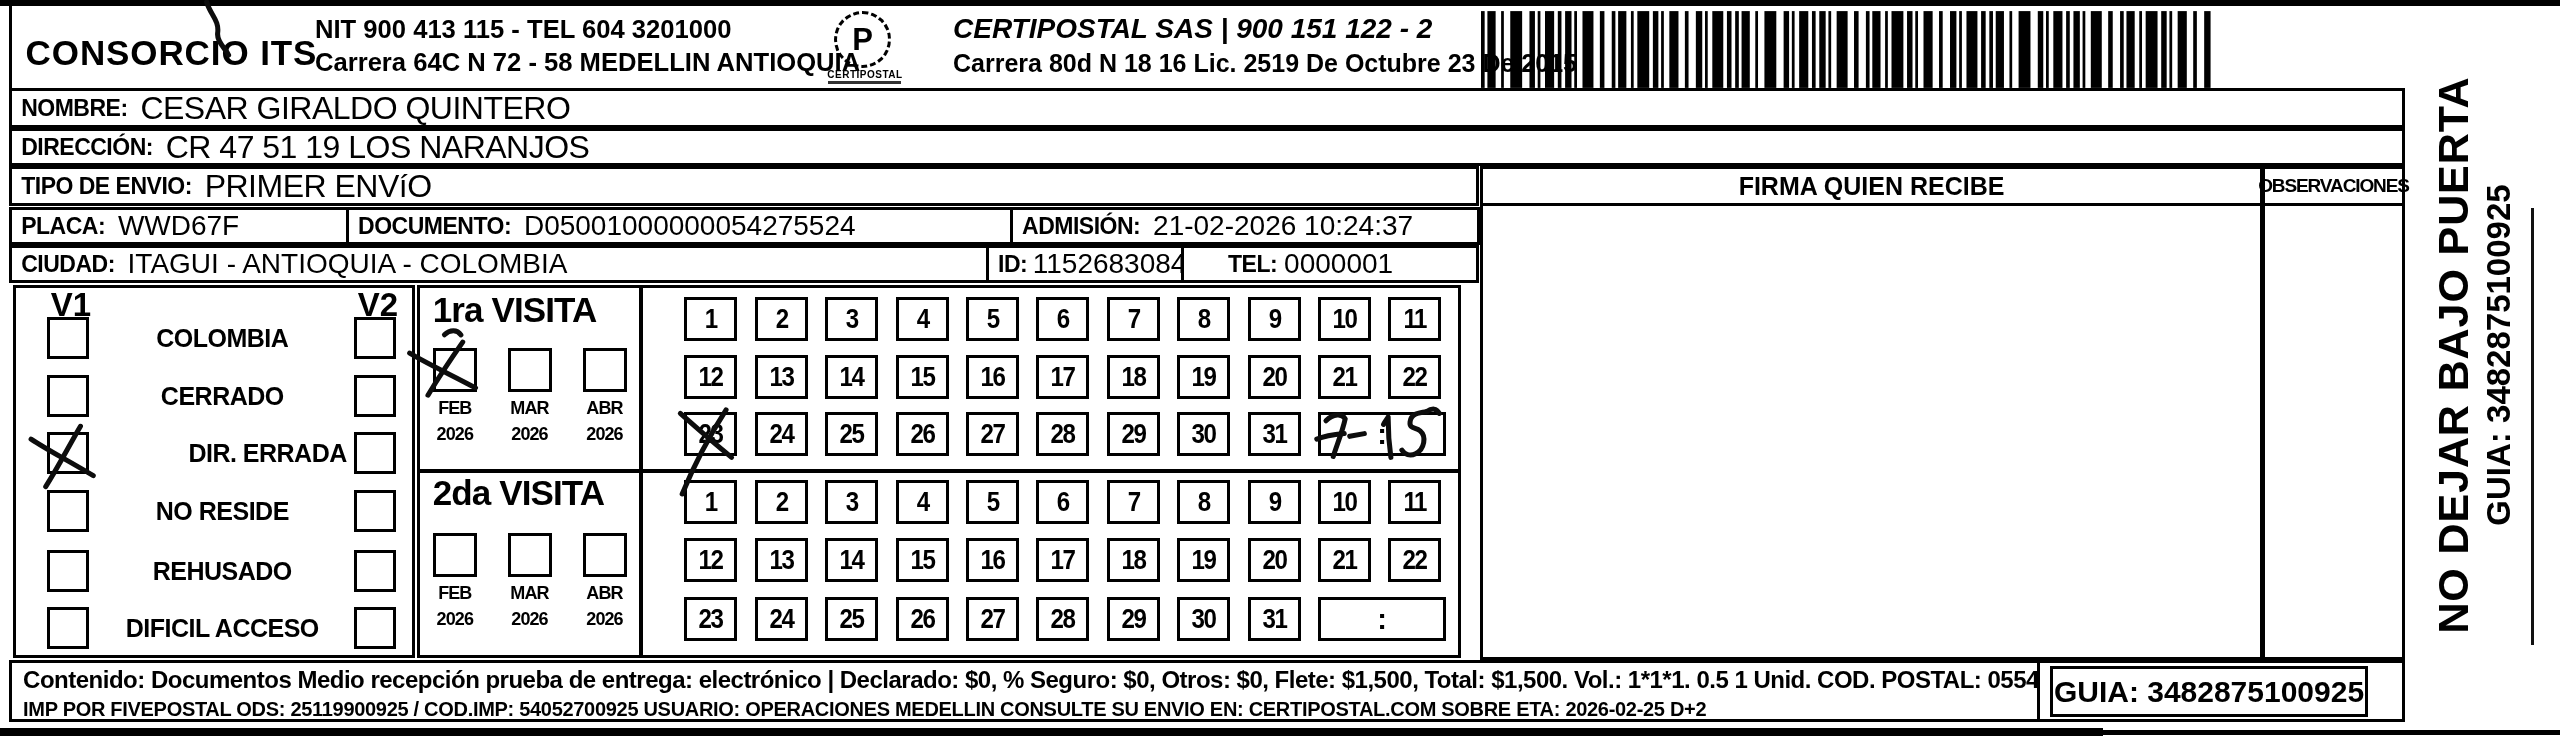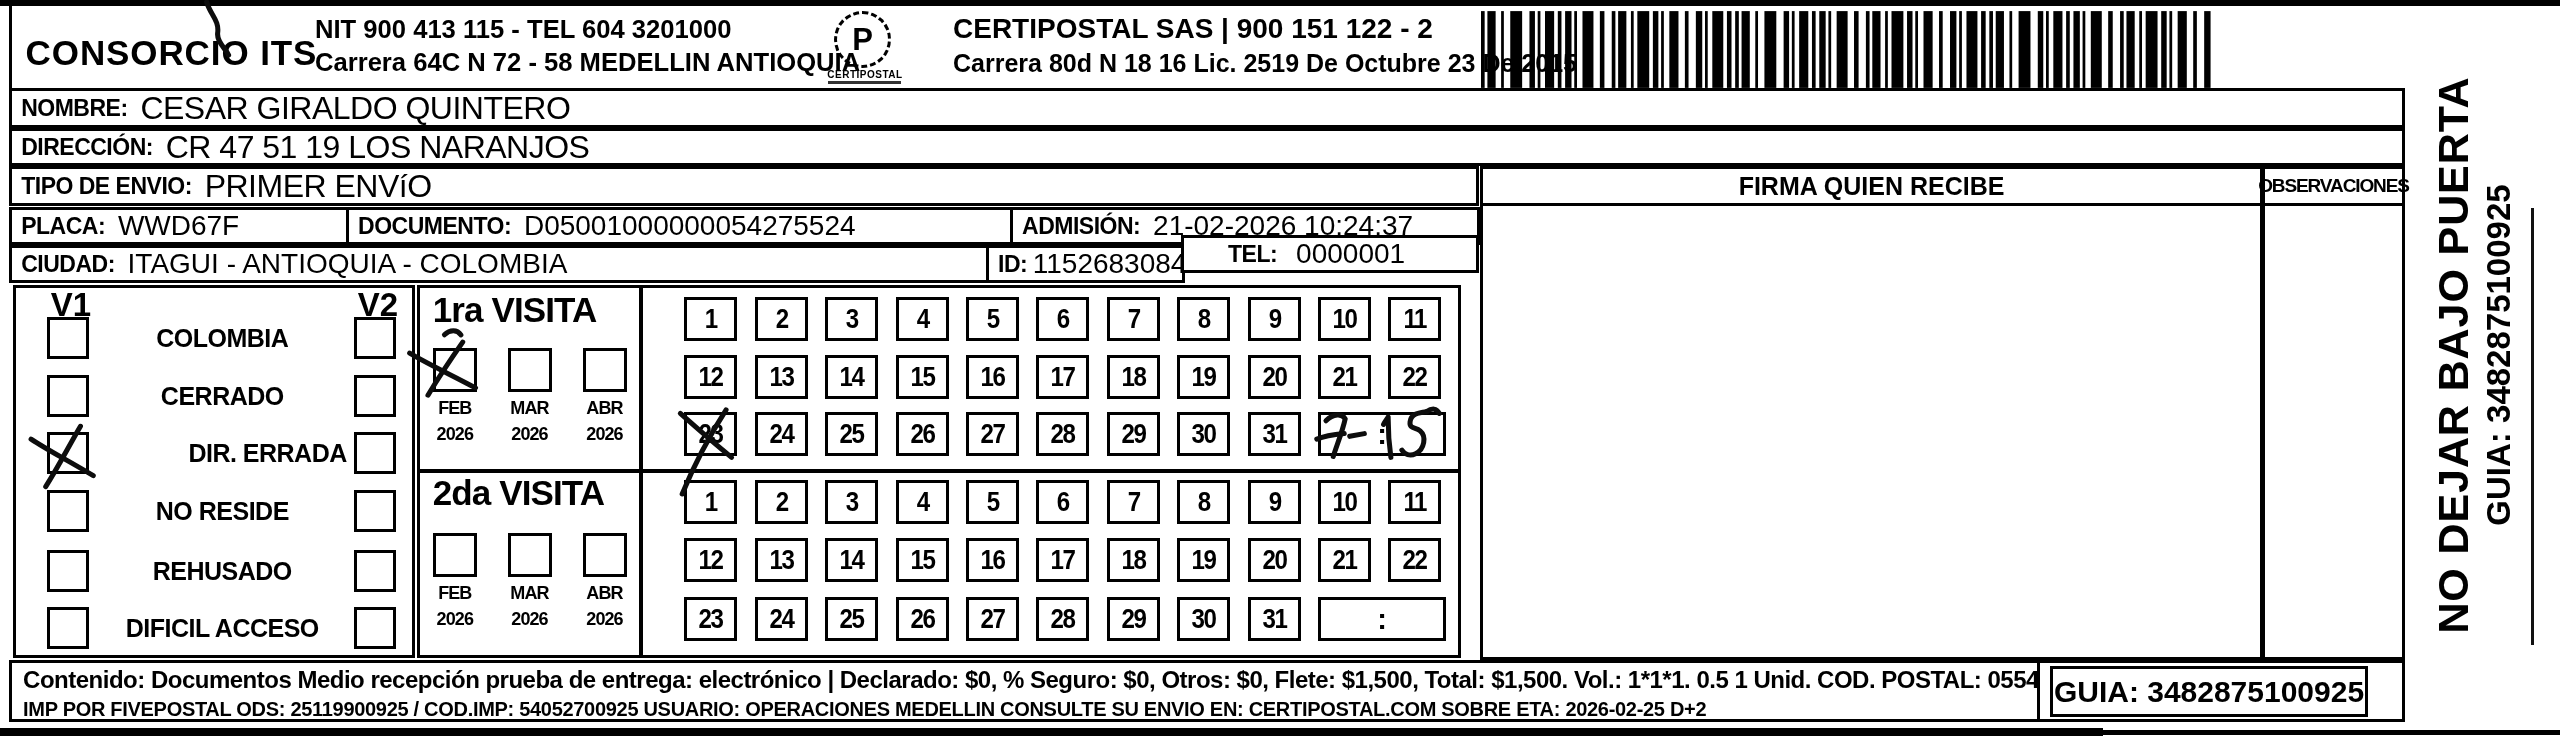--- a/index.html
+++ b/index.html
@@ -10,39 +10,39 @@
   .bar { background:#000; }
 
   
   .brand { left:25.6px; top:33px; font-size:35px; font-weight:600; letter-spacing:0.9px; }
   .nit1 { left:315px; top:14.6px; font-size:25.6px; font-weight:700; }
   .nit2 { left:315px; top:48px; font-size:25.6px; font-weight:700; }
   .logo-circle { left:834px; top:11px; width:57px; height:57px; border:3.7px dashed #000; border-radius:50%;
                  display:flex; align-items:center; justify-content:center; font-size:31px; font-weight:800; }
   .logo-cap { left:821px; top:69px; width:88px; text-align:center; font-size:10px; font-weight:800; letter-spacing:0.5px; }
   .logo-sub { left:828px; top:81px; width:73px; height:2.7px; background:#333; }
-  .cp1 { left:953px; top:12.8px; font-size:28px; font-weight:700; }
+  .cp1 { left:953px; top:12.8px; font-size:28px; font-weight:700;font-style:italic; }
   .cp2 { left:953px; top:49px; font-size:25px; font-weight:700; }
   .barcode { left:1481px; top:11px; }
 
   
   .cell { border:3.7px solid #000; background:#fff; display:flex; align-items:center; padding-left:9.1px; gap:12.8px; white-space:nowrap; overflow:hidden; }
   .lbl { font-size:23px; font-weight:700; letter-spacing:-0.5px; }
   .val { font-size:32px; font-weight:400; letter-spacing:-0.5px; }
   .val-sm { font-size:28px; font-weight:400; }
 
   .nombre-row { left:9.1px; top:88px; width:2396px; height:40px; }
   .dir-row    { left:9.1px; top:128px; width:2396px; height:38px; }
   .tipo-row   { left:9.1px; top:166px; width:1470px; height:40px; }
   .placa-cell { left:9.1px; top:207px; width:352px; height:38px; }
   .doc-cell   { left:346px; top:207px; width:668px; height:38px; }
   .adm-cell   { left:1010px; top:207px; width:470px; height:38px; }
   .ciudad-cell{ left:9.1px; top:245px; width:980px; height:38px; }
   .id-cell    { left:986px; top:245px; width:199px; height:38px; }
-  .tel-cell   { left:1181px; top:235px; width:298px; height:38px; gap:19px;padding-left:44px; }
+  .tel-cell   { left:1181px; top:245px; width:298px; height:38px; gap:7px;padding-left:44px; }
   .id-cell { gap:5.5px;align-items:center; } 
 
   .firma-col { left:1480px; top:166px; width:783px; height:494px; border:3.7px solid #000; }
   .obs-col   { left:2262px; top:166px; width:143px; height:494px; border:3.7px solid #000; }
   .col-hdr { height:37px; border-bottom:3.7px solid #000; display:flex; align-items:center; justify-content:center;
              font-weight:700; }
   .firma-col .col-hdr { font-size:25px; }
   .obs-col .col-hdr { font-size:19px; letter-spacing:-1.1px; }
 
   

